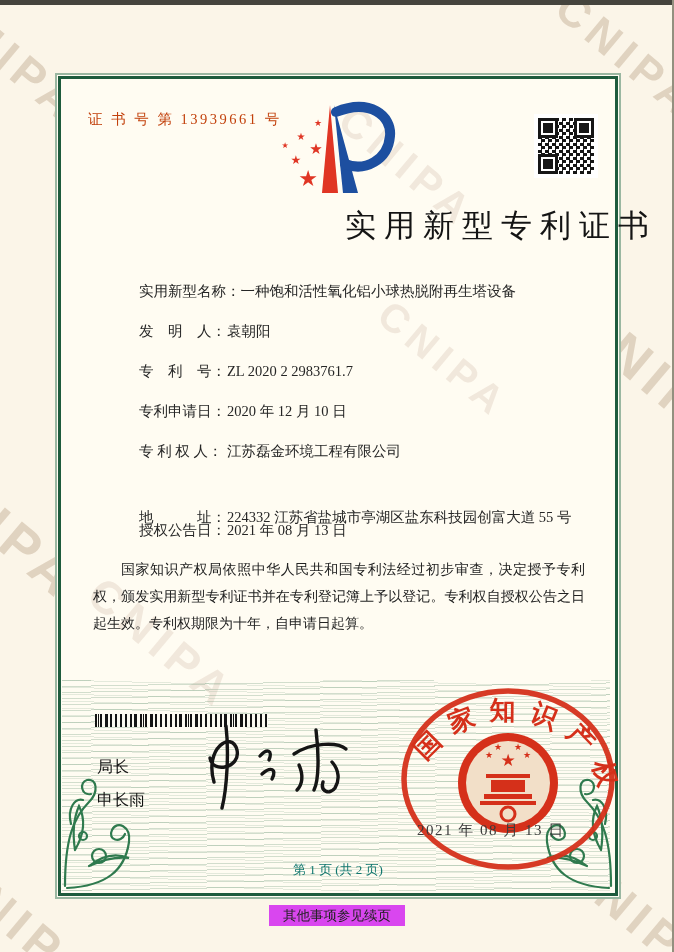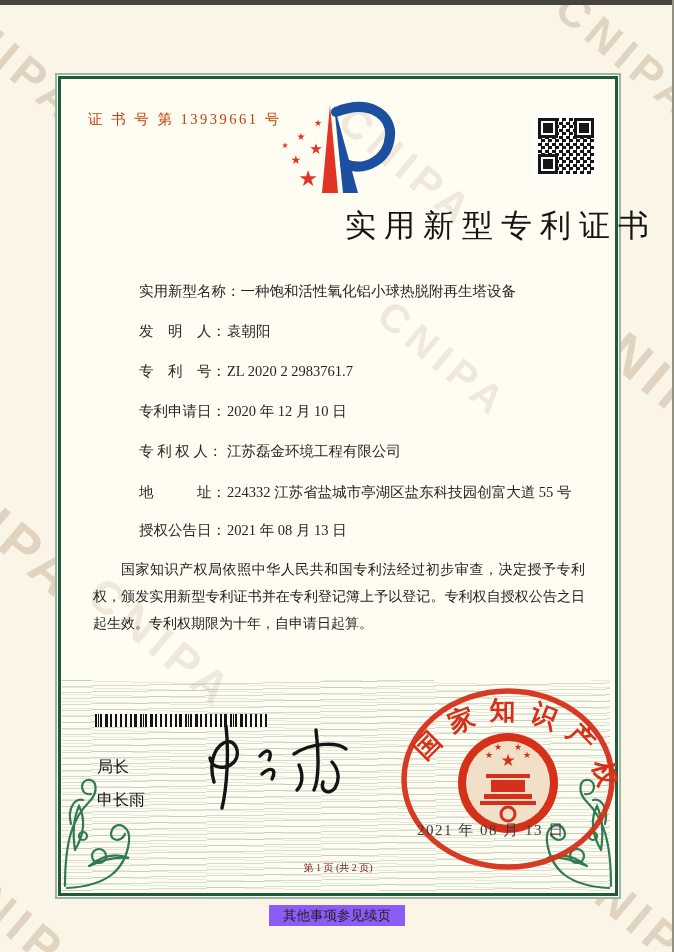--- a/index.html
+++ b/index.html
@@ -44,21 +44,21 @@
       background-size:7px 7px;}
   .finder{position:absolute;width:14px;height:14px;border:3px solid #161616;background:#fff;}
   .finder::after{content:"";position:absolute;left:2px;top:2px;right:2px;bottom:2px;background:#161616;}
   .f-tl{left:4px;top:4px}.f-tr{right:4px;top:4px}.f-bl{left:4px;bottom:4px}
 
   .title{position:absolute;left:55px;top:205px;width:602px;z-index:5;text-align:right;
       font-size:31px;font-weight:normal;letter-spacing:8px;color:#141414;}
 
   .field-row{position:absolute;left:95px;z-index:5;font-size:14.5px;color:#262626;white-space:nowrap;}
   .field-label{display:inline-block;min-width:88px;margin-left:44px;}
-  .r0{top:282px}.r1{top:322px}.r2{top:362px}.r3{top:402px}.r4{top:442px}.r5{top:483px}
+  .r0{top:282px}.r1{top:322px}.r2{top:362px}.r3{top:402px}.r4{top:442px}.r5{top:508px}
   .r-grant{top:521px;width:492px;}
   .pair2{position:absolute;left:235px;top:0;}
 
   .body-text{position:absolute;left:93px;top:556px;width:492px;z-index:5;
       font-size:14px;line-height:27px;text-align:justify;color:#222;}
   .body-text p{margin:0;text-indent:2em;}
 
   .barcode{position:absolute;left:95px;top:714px;width:173px;height:13px;z-index:5;
       background-color:#fbf9f0;
       background-image:
@@ -70,24 +70,24 @@
   .director-name{position:absolute;left:97px;top:790px;z-index:5;font-size:16px;color:#111;
       font-family:"Liberation Sans","DejaVu Sans",sans-serif;}
 
   .signature{position:absolute;left:198px;top:718px;z-index:5;}
 
   .seal{position:absolute;left:396px;top:686px;z-index:4;}
   .seal-date{position:absolute;left:417px;top:821px;z-index:5;font-size:15px;
       letter-spacing:1.5px;color:#3b3b3b;}
 
   .footer{position:absolute;left:55px;top:861px;width:566px;z-index:5;text-align:center;
-      font-size:10px;color:#7f1d1d;}
+      font-size:13px;color:#0f766e;}
 
   .continuation{position:absolute;left:0;top:906px;width:674px;z-index:5;text-align:center;}
-  .continuation span{background:#8b5cf6;padding:3px 14px;font-size:13.5px;color:#222;}
+  .continuation span{background:#d946ef;padding:3px 14px;font-size:13.5px;color:#222;}
 </style>
 </head>
 <body>
 
 <div class="topbar"></div>
 <div class="rightedge"></div>
 
 <div class="wm" style="left:-42px;top:-20px;font-size:46px;">CNIPA</div>
 <div class="wm" style="left:578px;top:-18px;font-size:44px;">CNIPA</div>
 <div class="wm" style="left:600px;top:290px;font-size:54px;">CNIPA</div>

